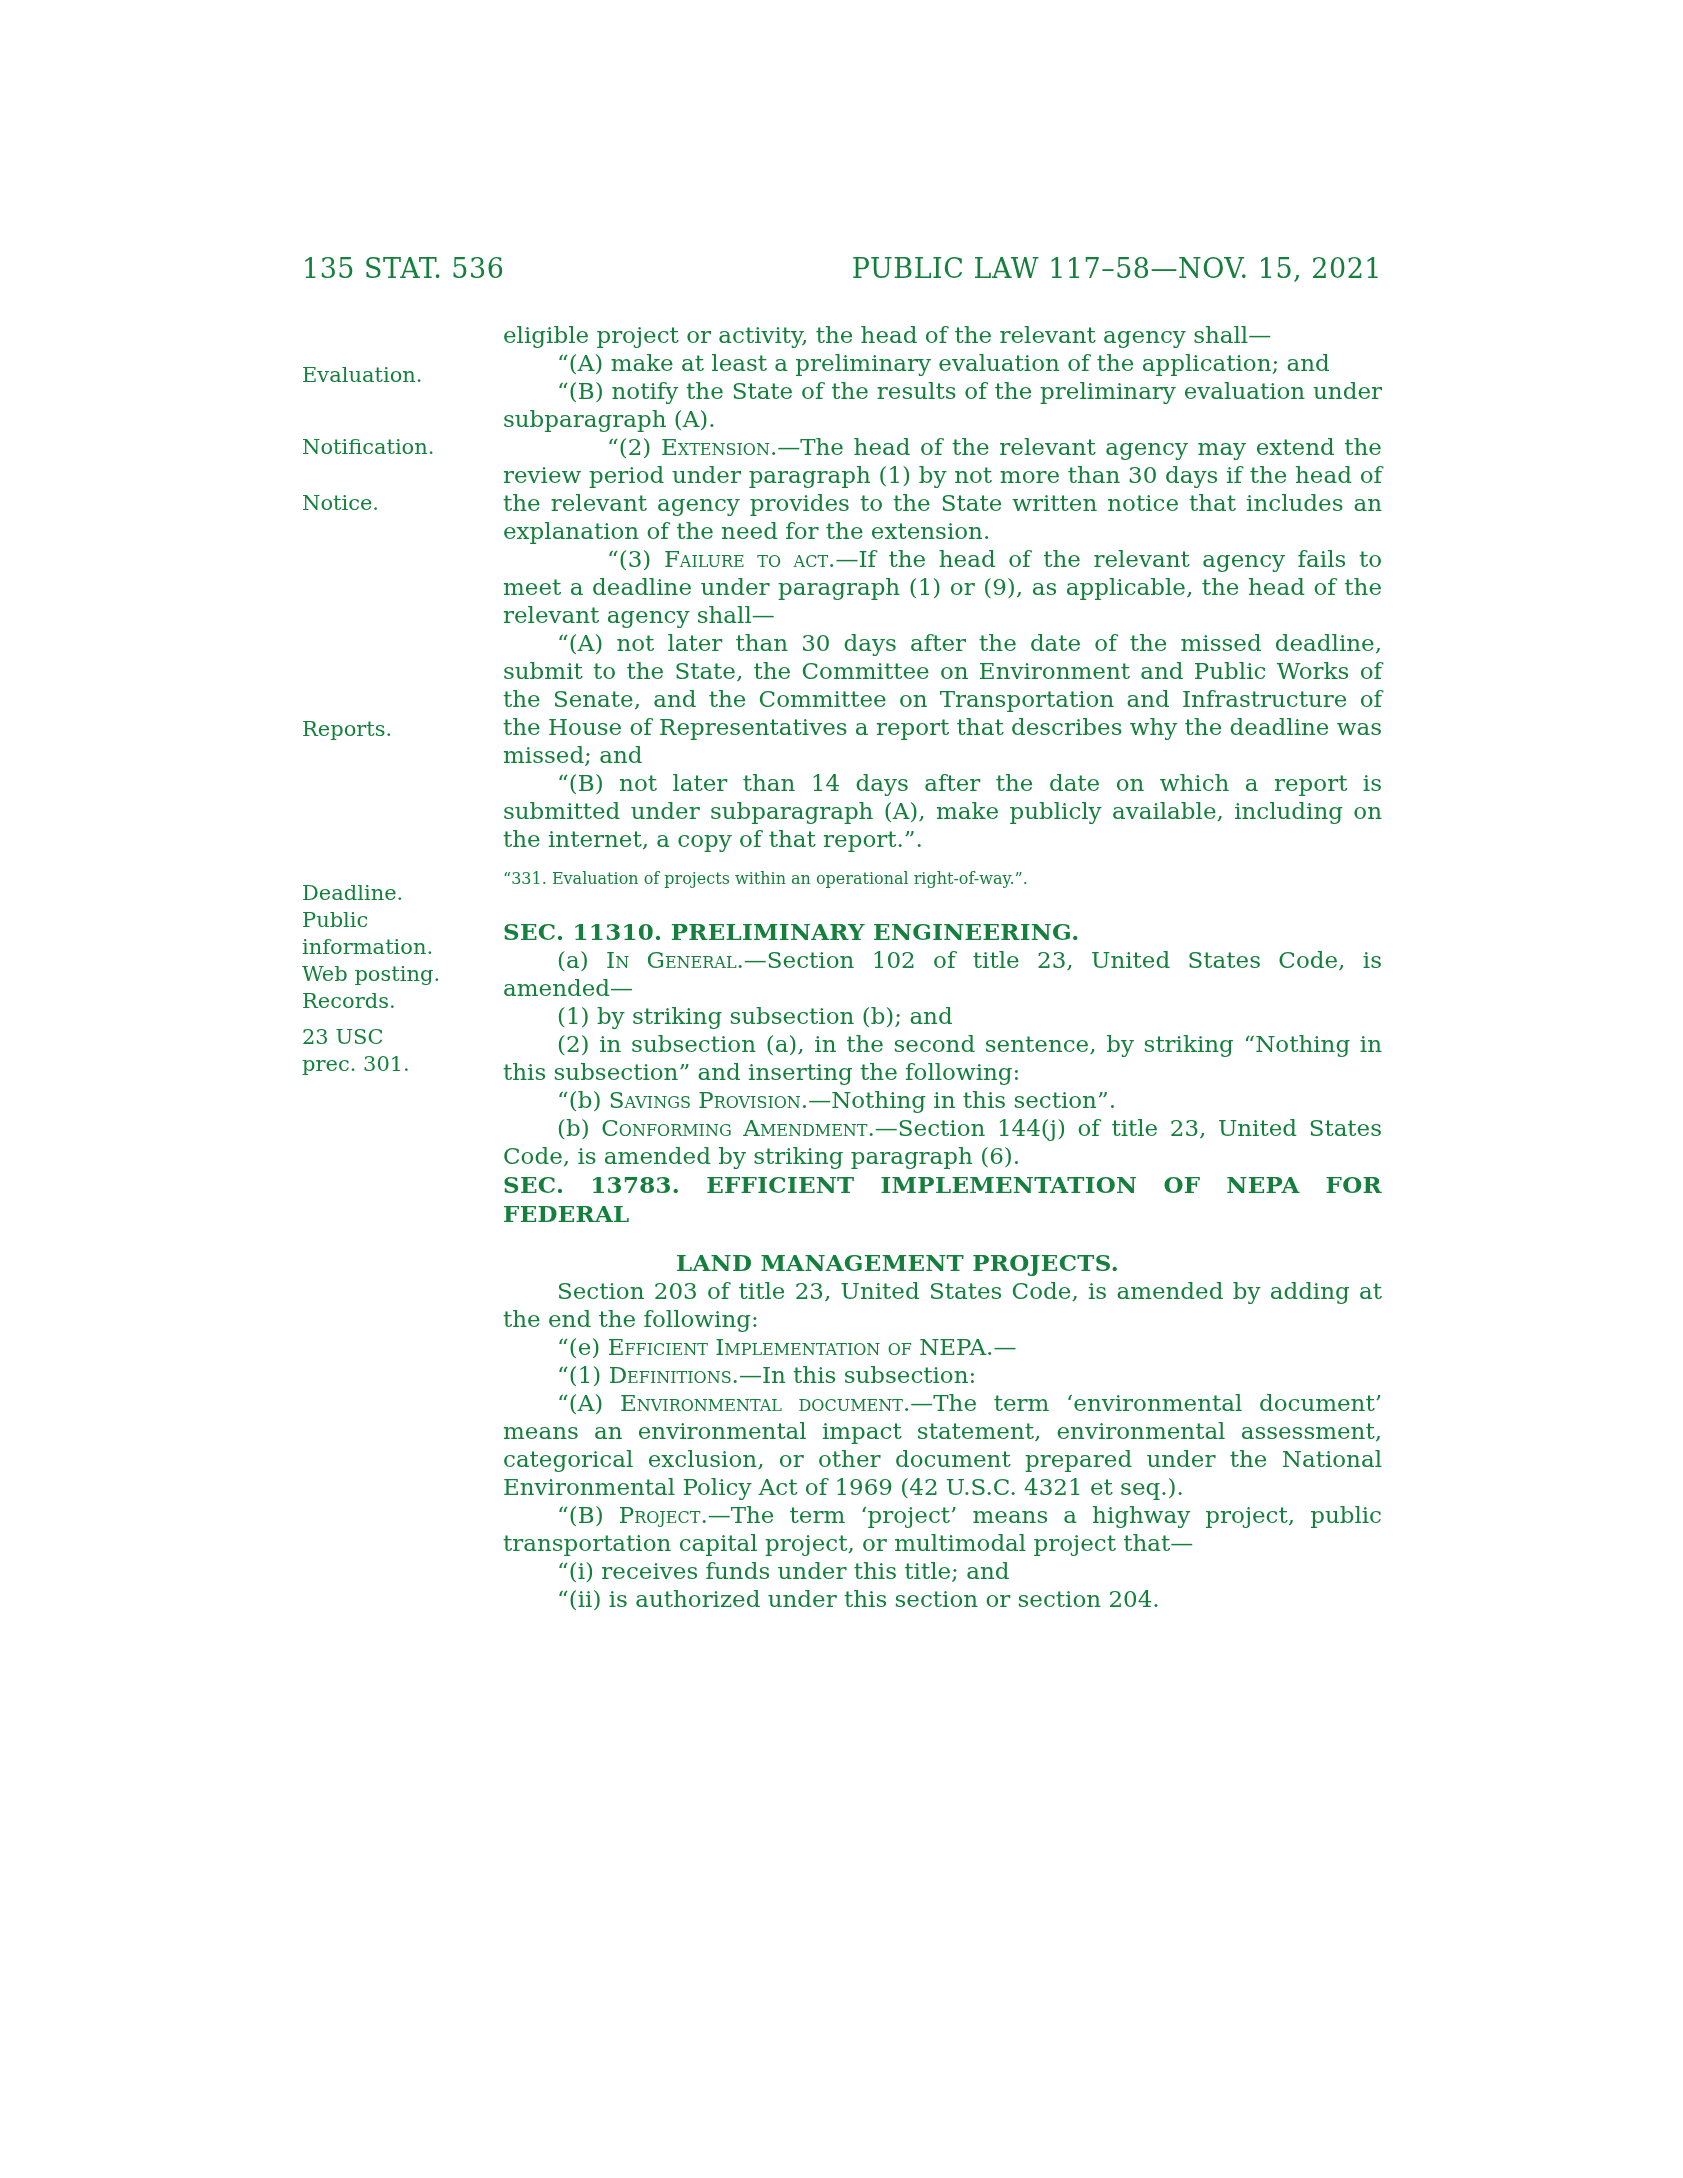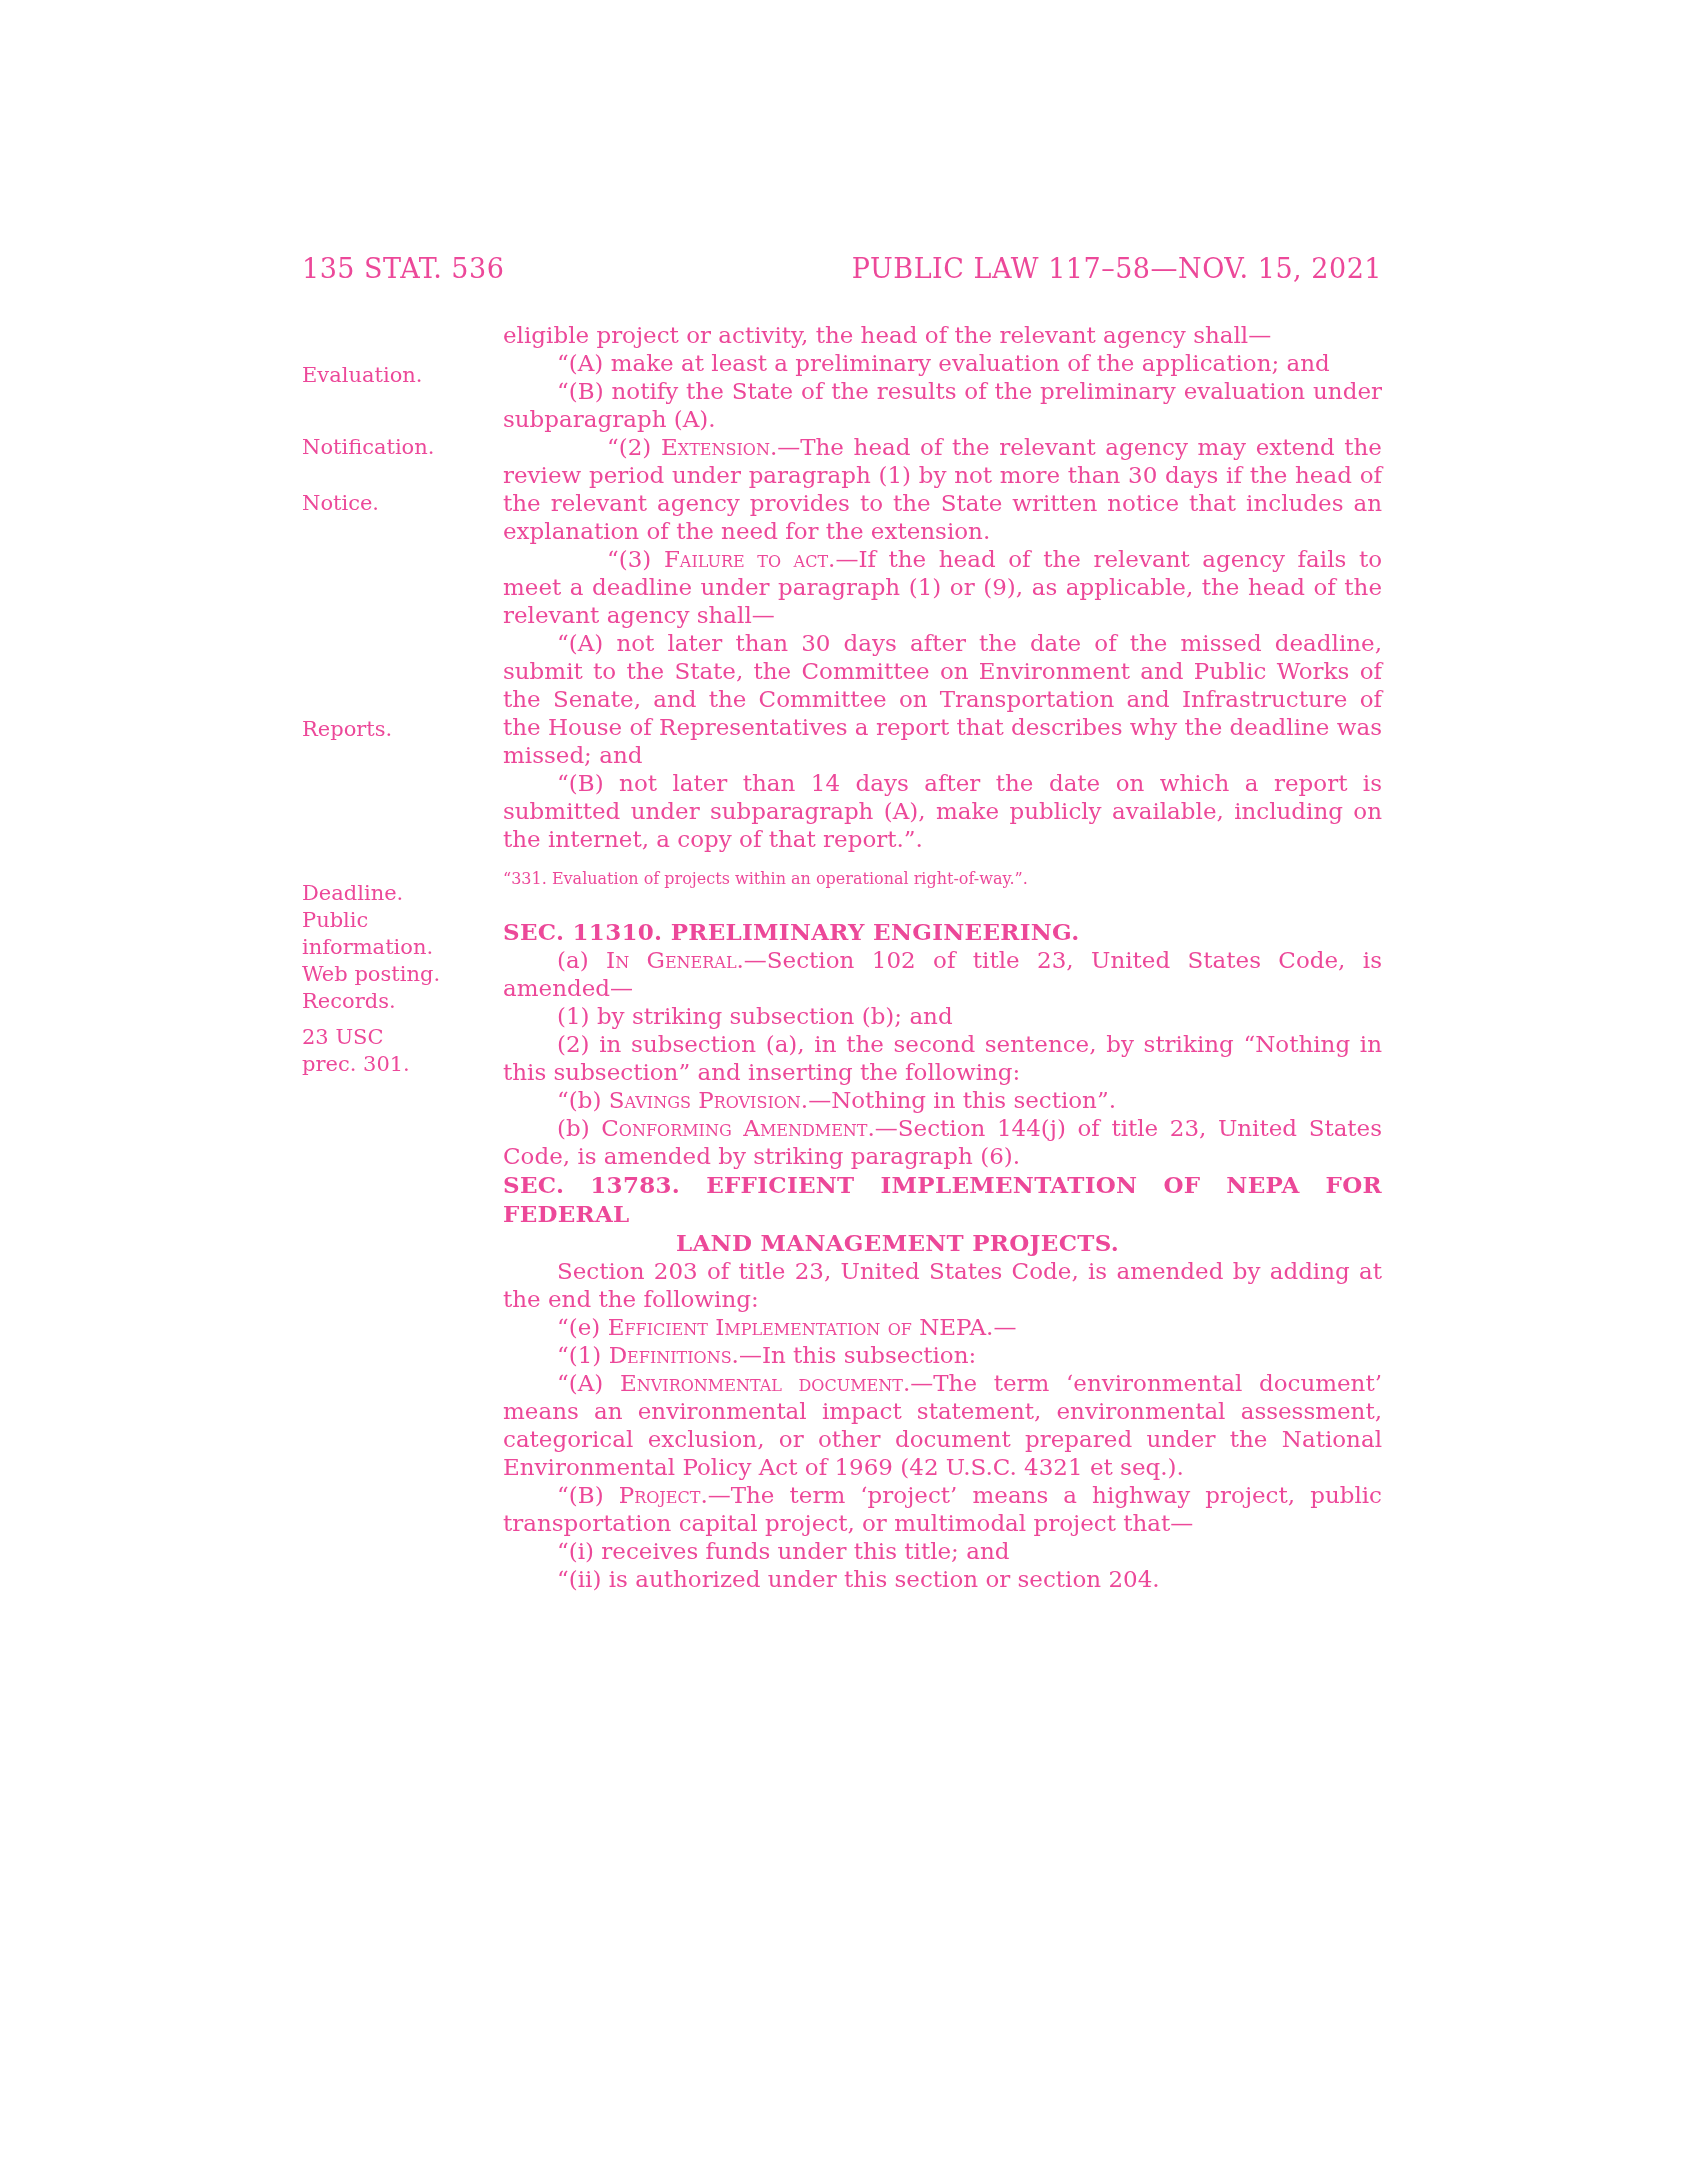--- a/index.html
+++ b/index.html
@@ -1,20 +1,20 @@
 <!DOCTYPE html>
 <html><head>
 <meta charset="utf-8">
 <style>
   html, body { margin:0; padding:0; background:#ffffff; }
   .page {
     position:relative;
     width:1683px; height:2178px;
     background:#ffffff;
-    color:#ec4899;
+    color:#15803d;
     font-family:"DejaVu Serif","Liberation Serif",serif;
     overflow:hidden;
   }
   .hdr-stat {
     position:absolute; left:302px; top:253px;
     font-size:27px; letter-spacing:0.5px; white-space:nowrap;
   }
   .hdr-title {
     position:absolute; left:503px; top:253px; width:879px;
     text-align:right; font-size:27px; letter-spacing:0.5px; white-space:nowrap;
@@ -43,21 +43,21 @@
   }
   .h1 {
     font-weight:bold; font-size:23px; line-height:29px;
     margin:0 0 14px 0; text-align:left; letter-spacing:0.3px;
   }
   .h2 {
     font-weight:bold; font-size:23px; line-height:29px;
     margin:26px 0 15px 0; letter-spacing:0.3px;
   }
   .h2 .l1 { display:block; text-align:justify; text-align-last:justify; }
-  .h2 .l2 { display:block; margin-left:173px; text-align:left; }
+  .h2 .l2 { display:block; margin-left:173px; text-align:left;margin-top:20px; }
 </style>
 </head>
 <body>
 
 <div class="page">
 
   <div class="hdr-stat">135 STAT. 536</div>
   <div class="hdr-title">PUBLIC LAW 117–58—NOV. 15, 2021</div>
 
   <div class="mnote" style="top:362px">

